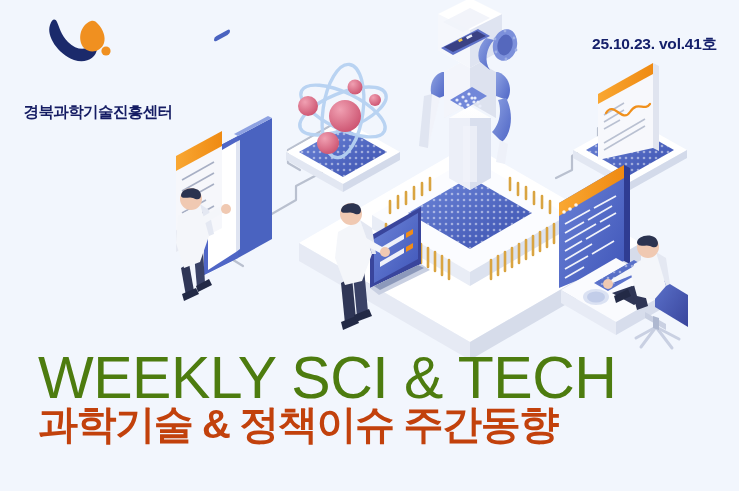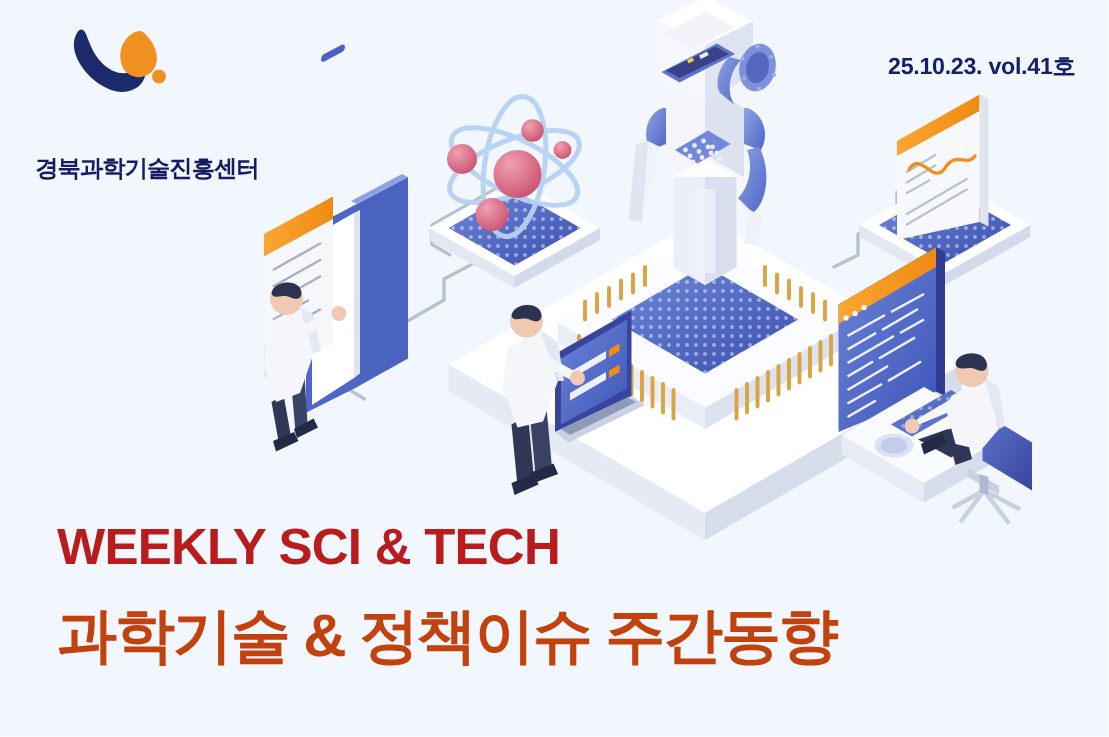--- a/index.html
+++ b/index.html
@@ -69,23 +69,23 @@
     width: 739px;
     height: 360px;
   }
   #illustration svg { display: block; }
 
   
   #title-en {
     position: absolute;
     left: 38px;
     top: 348px;
-    font-size: 34px;
-    font-weight: bold;
-    color: #b91c1c;
+    font-size: 59px;
+    font-weight: normal;
+    color: #4d7c0f;
     letter-spacing: -0.5px;
     white-space: nowrap;
     line-height: 1.05;
   }
   #title-ko {
     position: absolute;
     left: 38px;
     top: 402px;
     font-size: 40px;
     font-weight: bold;

